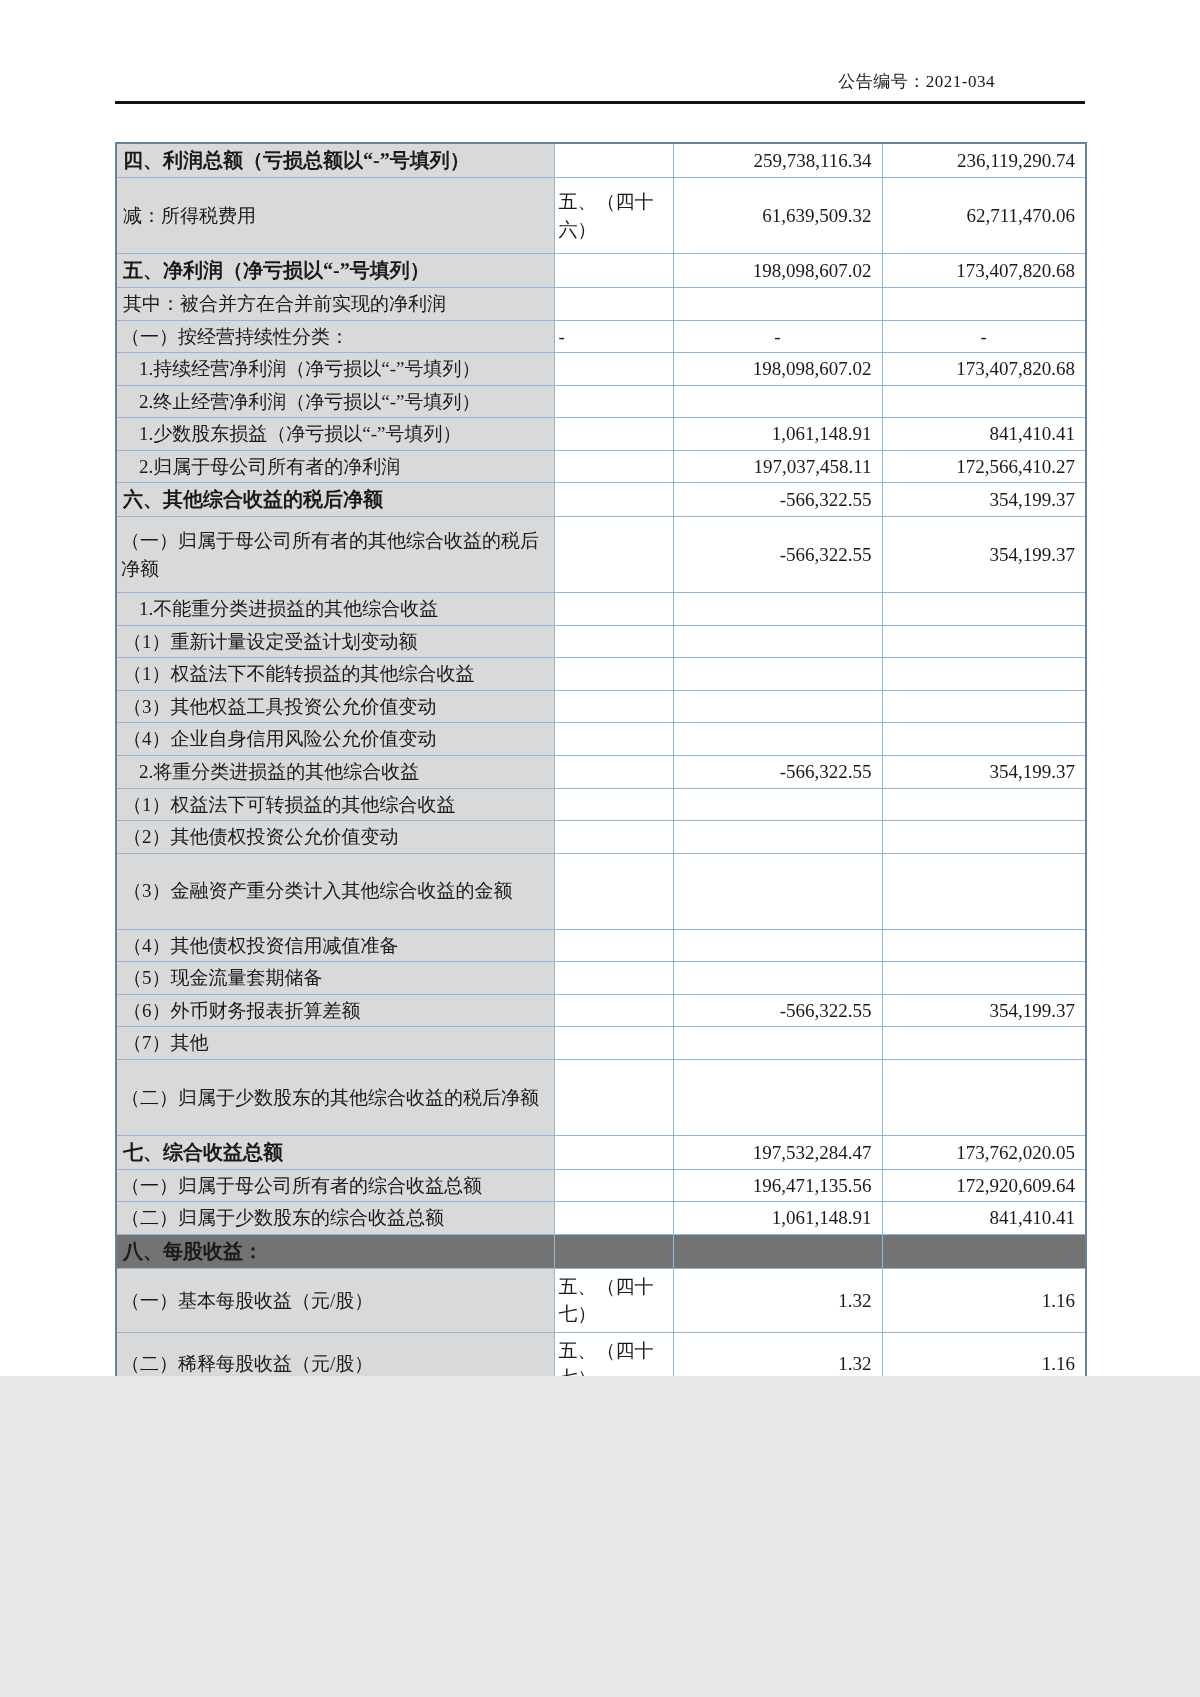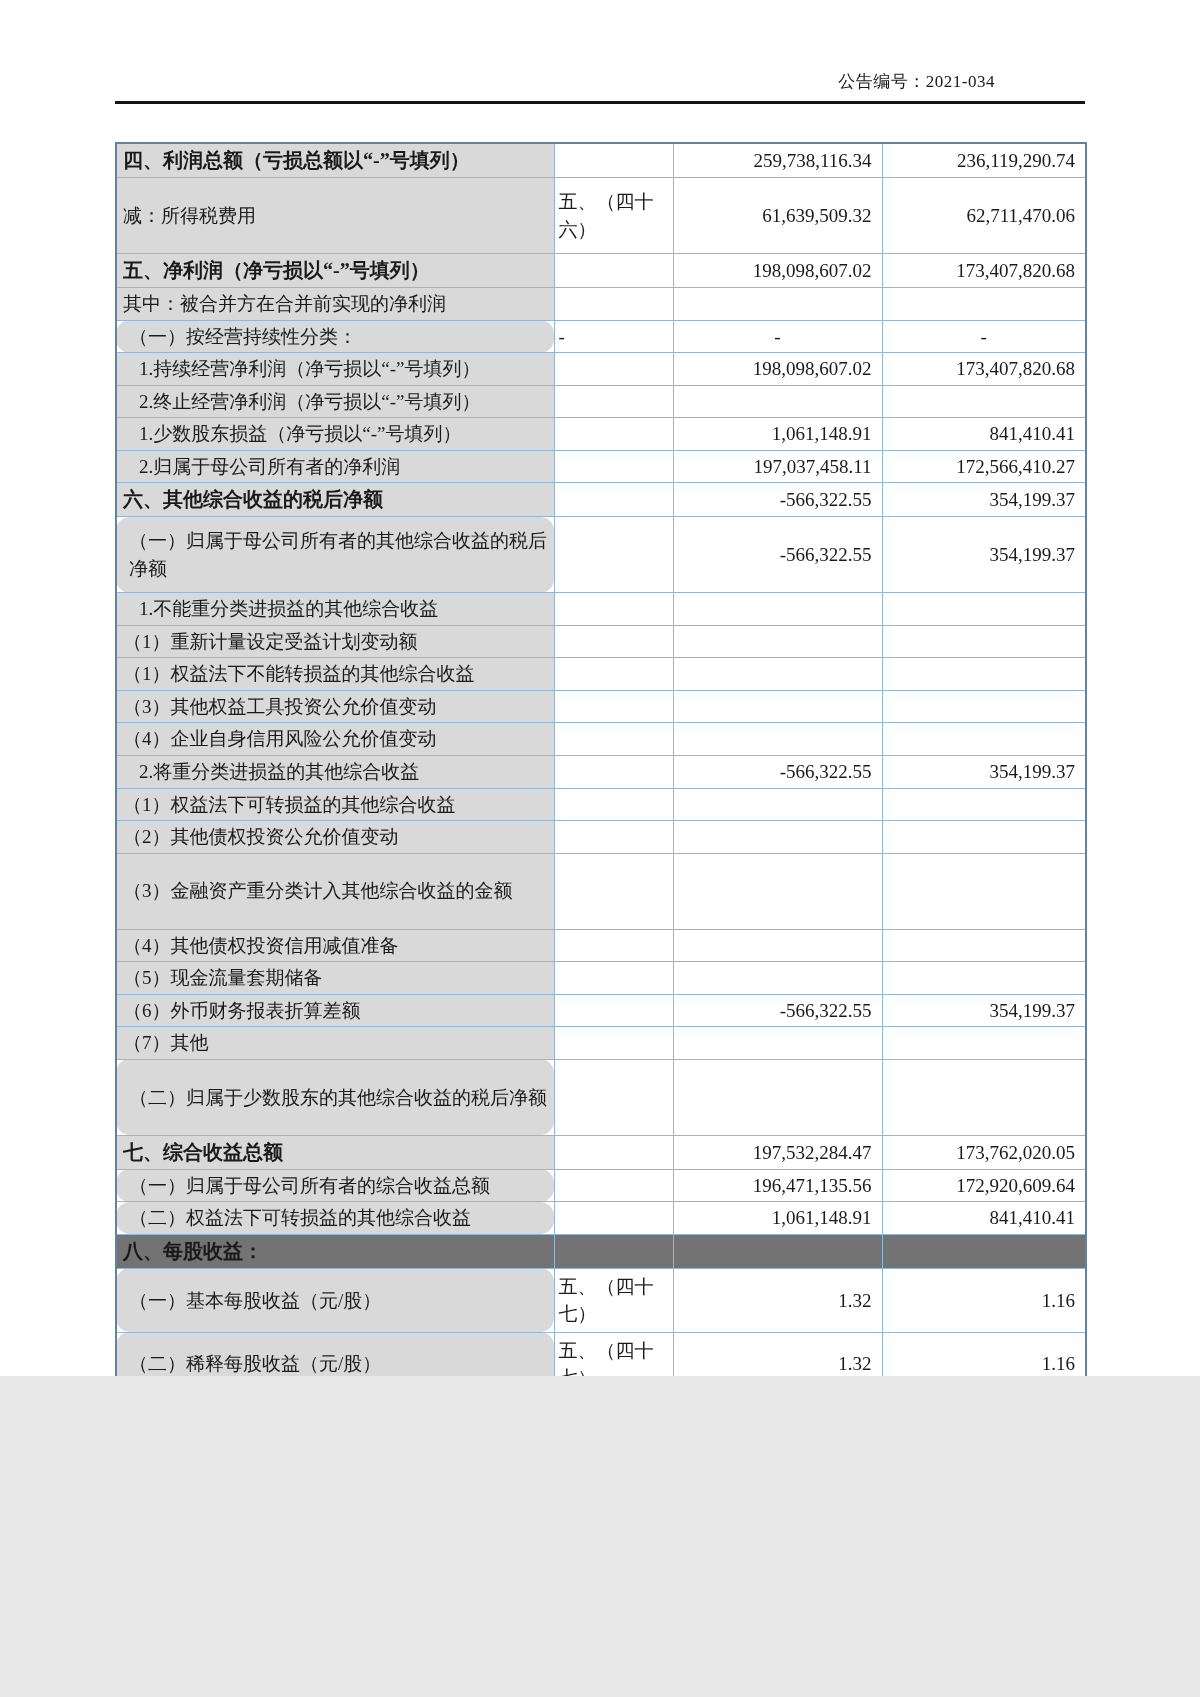--- a/index.html
+++ b/index.html
@@ -23,21 +23,21 @@
   td.c-item{background:#d9d9d9;padding:2px 6px 2px 6px;}
   td.c-note{text-align:left;padding:2px 4px;}
   td.c-val{text-align:right;padding:2px 10px 2px 4px;font-variant-numeric:tabular-nums;}
   td.c-val.dash{text-align:center;padding-right:4px;}
   tr.sz1{height:31px;}
   tr.sz2{height:76px;}
   tr.sz3{height:64px;}
   tr.grey-row td{background:#737373;}
   td.bold{font-weight:700;font-size:20px;}
   td.ind0{padding-left:6px;}
-  td.ind1{padding-left:12px;border-radius:14px;}
+  td.ind1{padding-left:4px;}
   td.ind2{padding-left:22px;}
   td.ind3{}
   .signatures{
     display:flex;margin-top:28px;font-size:19px;white-space:nowrap;
   }
   .signatures .sig2{margin-left:112px;}
   .signatures .sig3{margin-left:128px;}
   .page-number{
     position:absolute;left:0;right:0;top:1548px;text-align:center;
     font-family:"Liberation Sans","DejaVu Sans",sans-serif;font-size:16px;color:#ec4899;
@@ -216,21 +216,21 @@
           <td class="c-val">197,532,284.47</td>
           <td class="c-val">173,762,020.05</td>
         </tr>
         <tr class="sz1">
           <td class="c-item ind1">（一）归属于母公司所有者的综合收益总额</td>
           <td class="c-note"></td>
           <td class="c-val">196,471,135.56</td>
           <td class="c-val">172,920,609.64</td>
         </tr>
         <tr class="sz1">
-          <td class="c-item ind1">（二）权益法下可转损益的其他综合收益</td>
+          <td class="c-item ind1">（二）归属于少数股东的综合收益总额</td>
           <td class="c-note"></td>
           <td class="c-val">1,061,148.91</td>
           <td class="c-val">841,410.41</td>
         </tr>
         <tr class="sz1 grey-row">
           <td class="c-item ind0 bold">八、每股收益：</td>
           <td class="c-note"></td>
           <td class="c-val"></td>
           <td class="c-val"></td>
         </tr>

